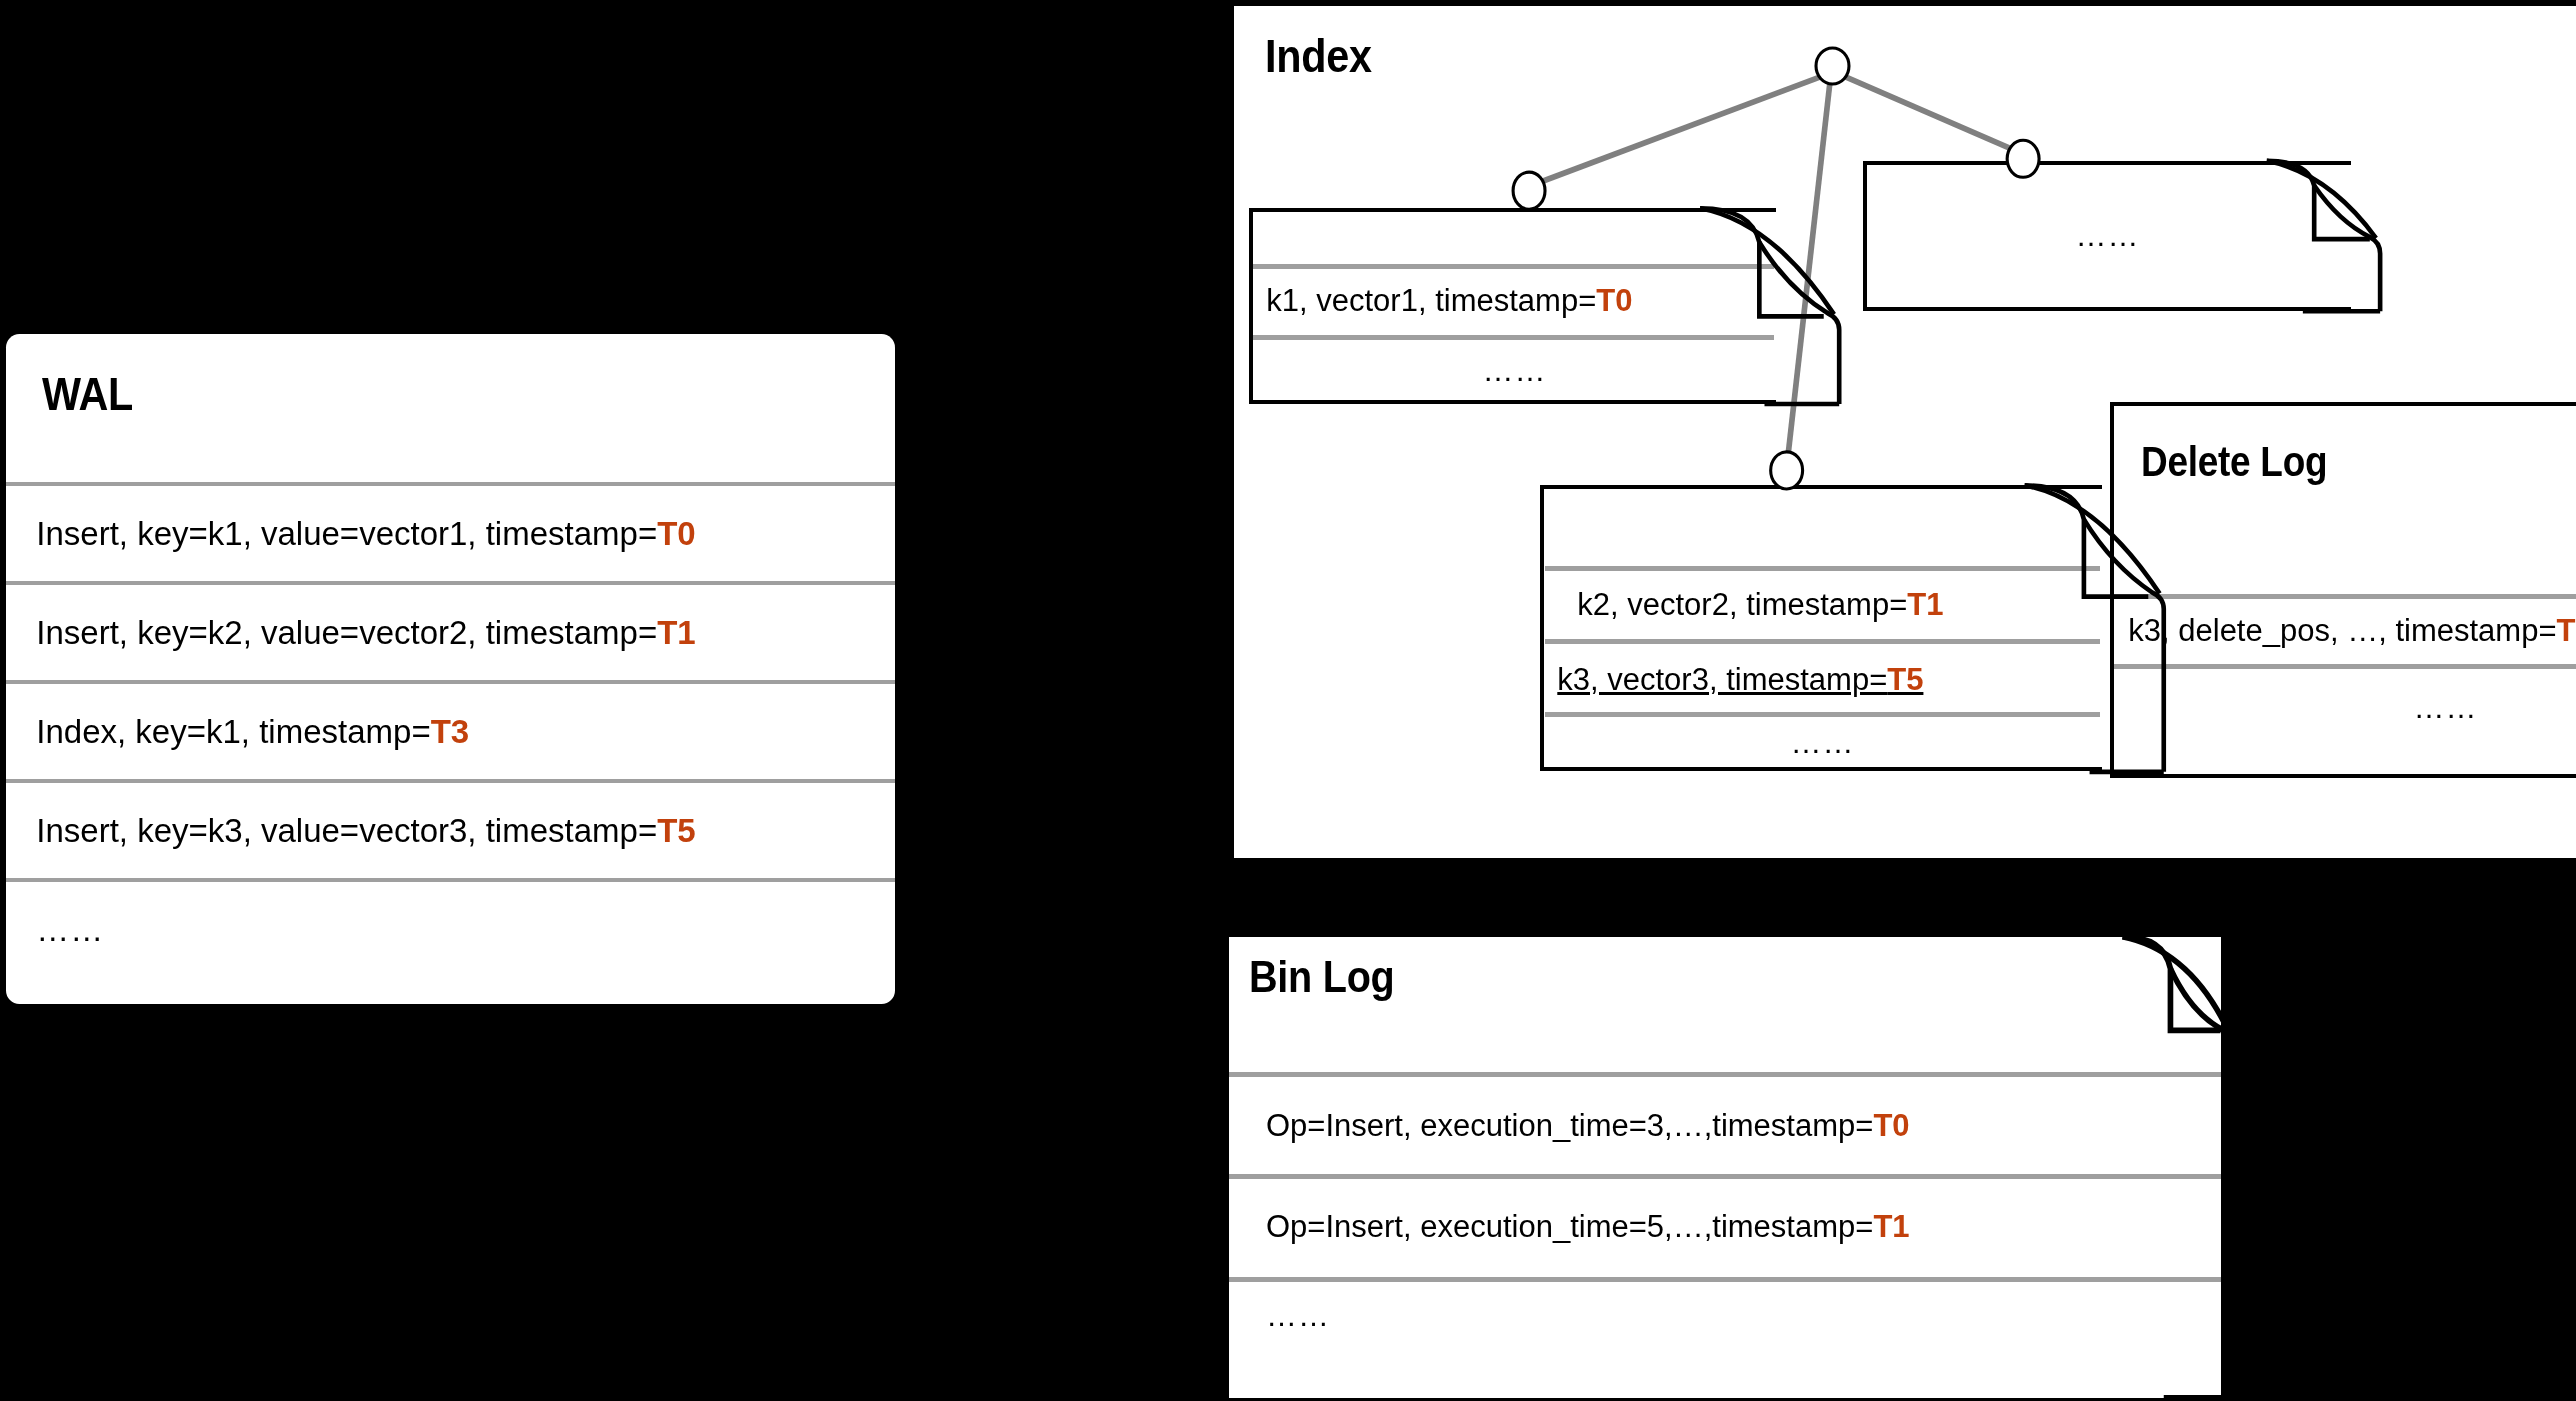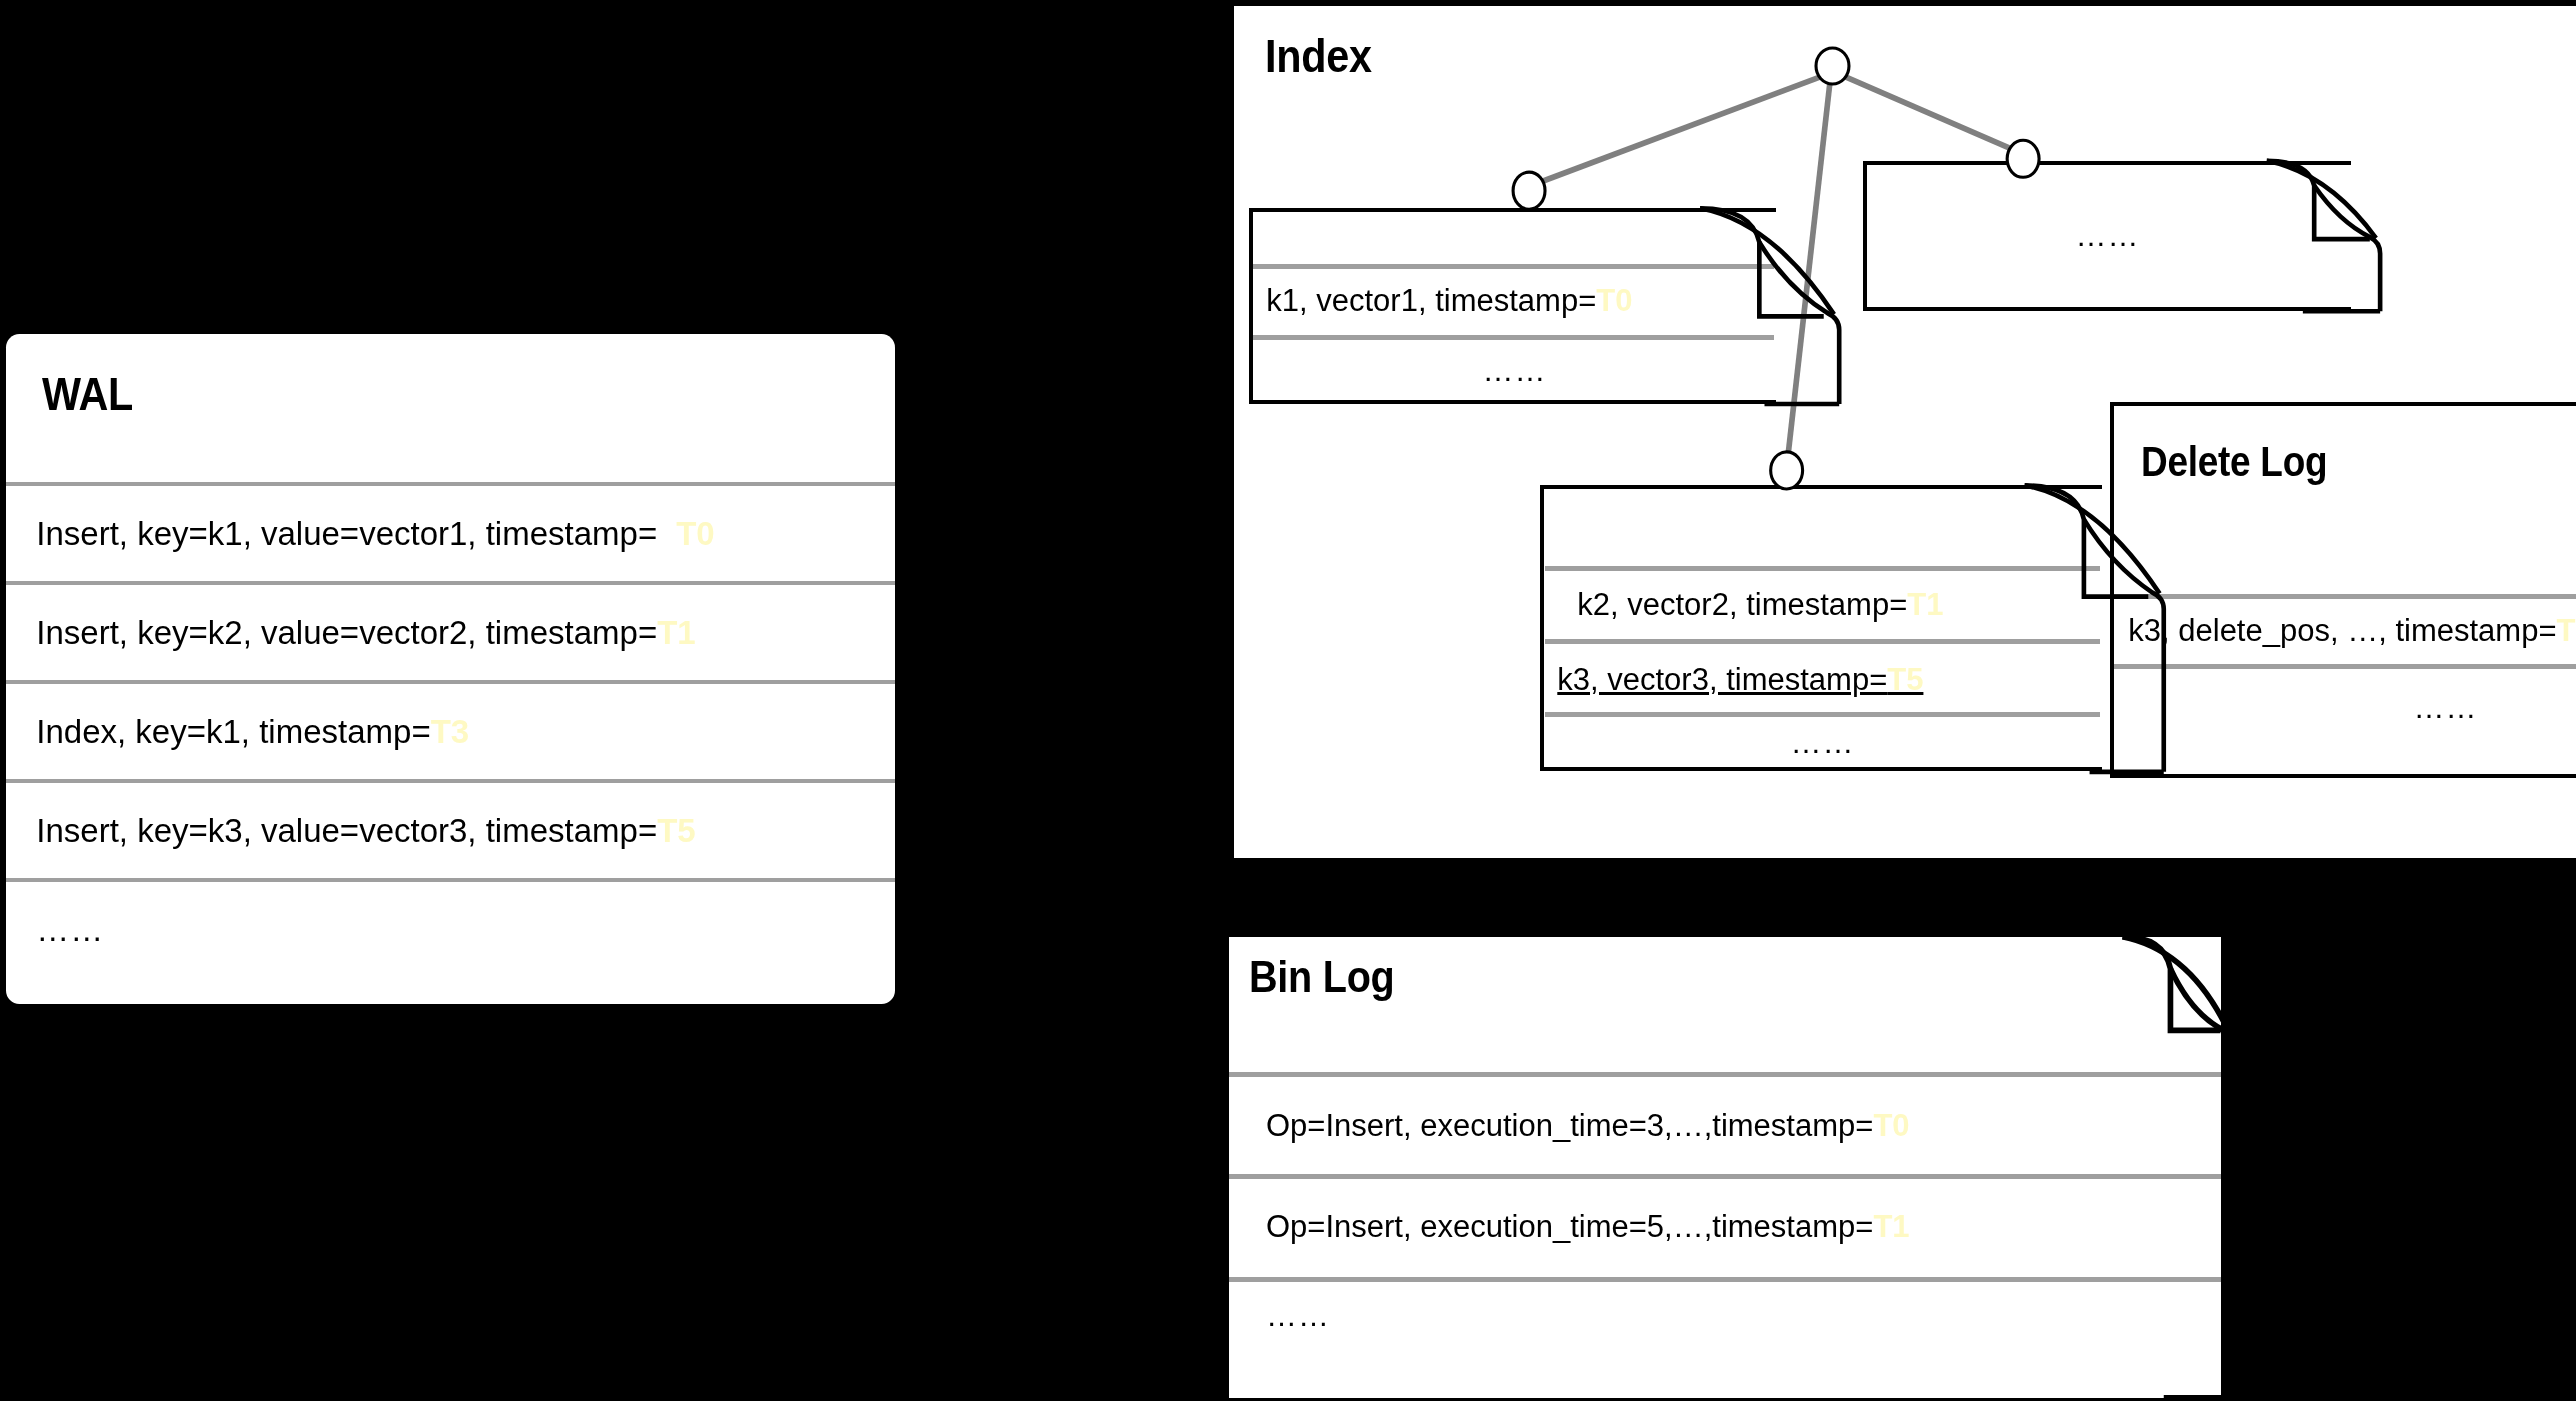--- a/index.html
+++ b/index.html
@@ -47,21 +47,21 @@
     align-items: center;
     white-space: nowrap;
     color: #000000;
     font-family: "Liberation Sans", sans-serif;
   }
   .sep {
     position: absolute;
     background: #9f9f9f;
   }
   .ts {
-    color: #fef9c3;
+    color: #c2410c;
     font-weight: bold;
   }
   .dots {
     letter-spacing: 1px;
   }
   .center-dots {
     justify-content: center;
   }
 
   
@@ -81,21 +81,21 @@
   <div class="panel panel-rounded" style="left:6.2px; top:334px; width:889px; height:670px;">
   </div>
   <div class="heading" style="left:42px; top:366px; font-size:47px;">WAL</div>
 
   <div class="sep" style="left:6.2px; top:482px; width:889px; height:3.6px;"></div>
   <div class="sep" style="left:6.2px; top:581px; width:889px; height:3.6px;"></div>
   <div class="sep" style="left:6.2px; top:680px; width:889px; height:3.6px;"></div>
   <div class="sep" style="left:6.2px; top:779px; width:889px; height:3.6px;"></div>
   <div class="sep" style="left:6.2px; top:878px; width:889px; height:3.6px;"></div>
 
-  <div class="row" style="left:11.3px; top:486px; width:879px; height:95px; padding-left:25px; font-size:33px;gap:19px;">
+  <div class="row" style="left:11.3px; top:486px; width:879px; height:95px; padding-left:25px; font-size:33px;">
     <span>Insert, key=k1, value=vector1, timestamp=</span>
       <span class="ts">T0</span>
   </div>
   <div class="row" style="left:11.3px; top:585px; width:879px; height:95px; padding-left:25px; font-size:33px;">
     <span>Insert, key=k2, value=vector2, timestamp=</span>
       <span class="ts">T1</span>
   </div>
   <div class="row" style="left:11.3px; top:684px; width:879px; height:95px; padding-left:25px; font-size:33px;">
     <span>Index, key=k1, timestamp=</span>
       <span class="ts">T3</span>

